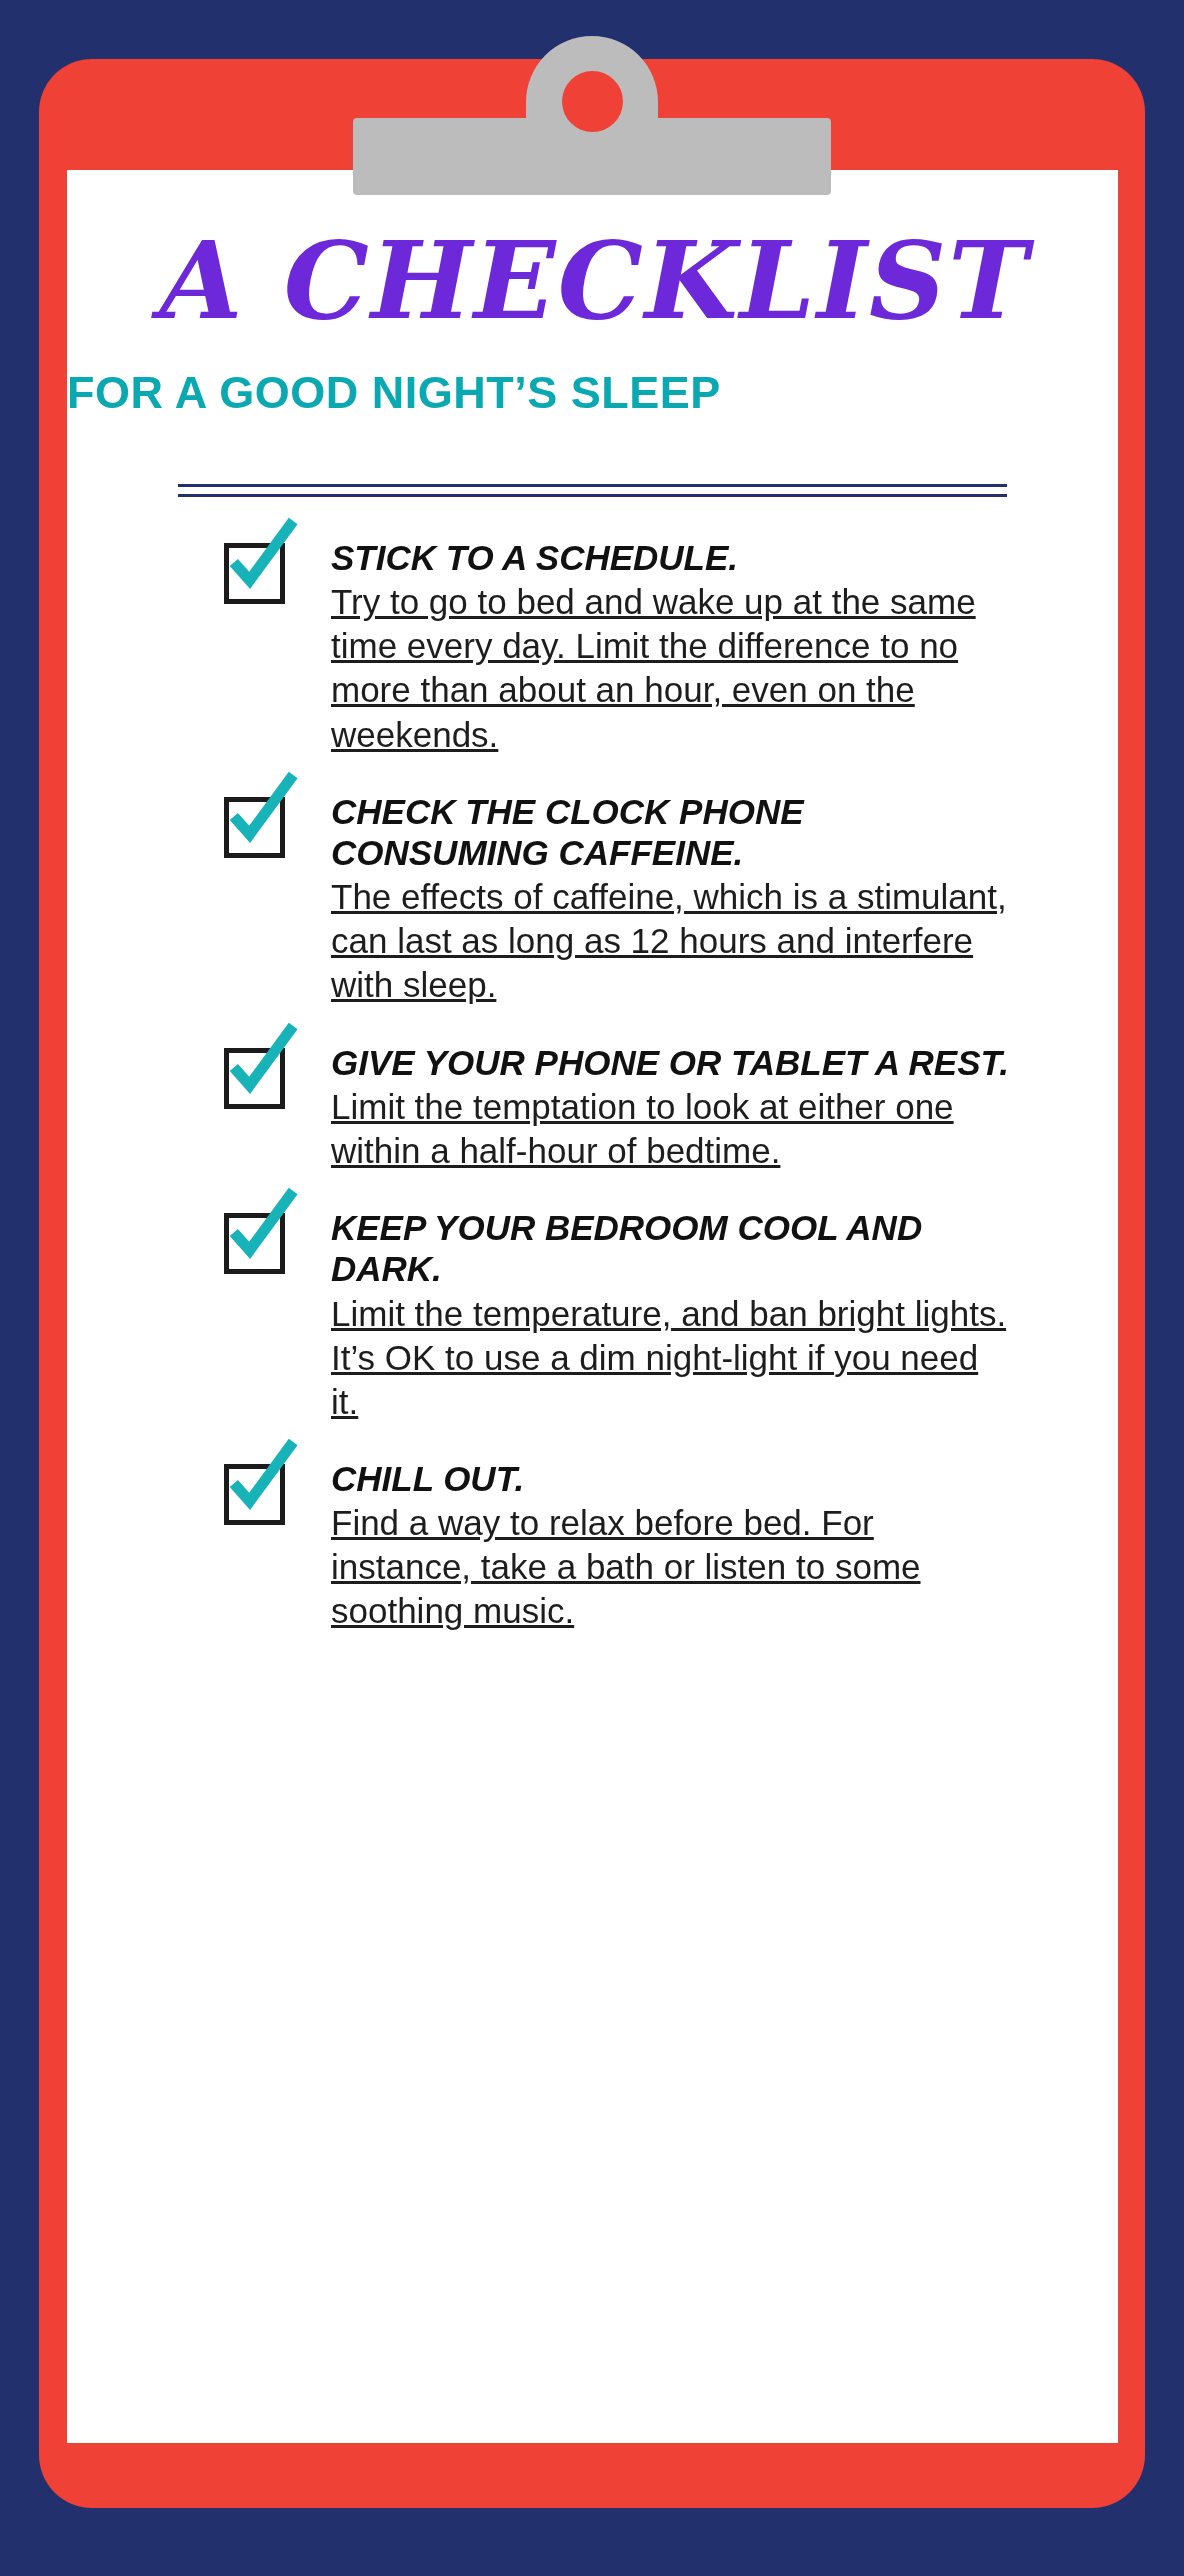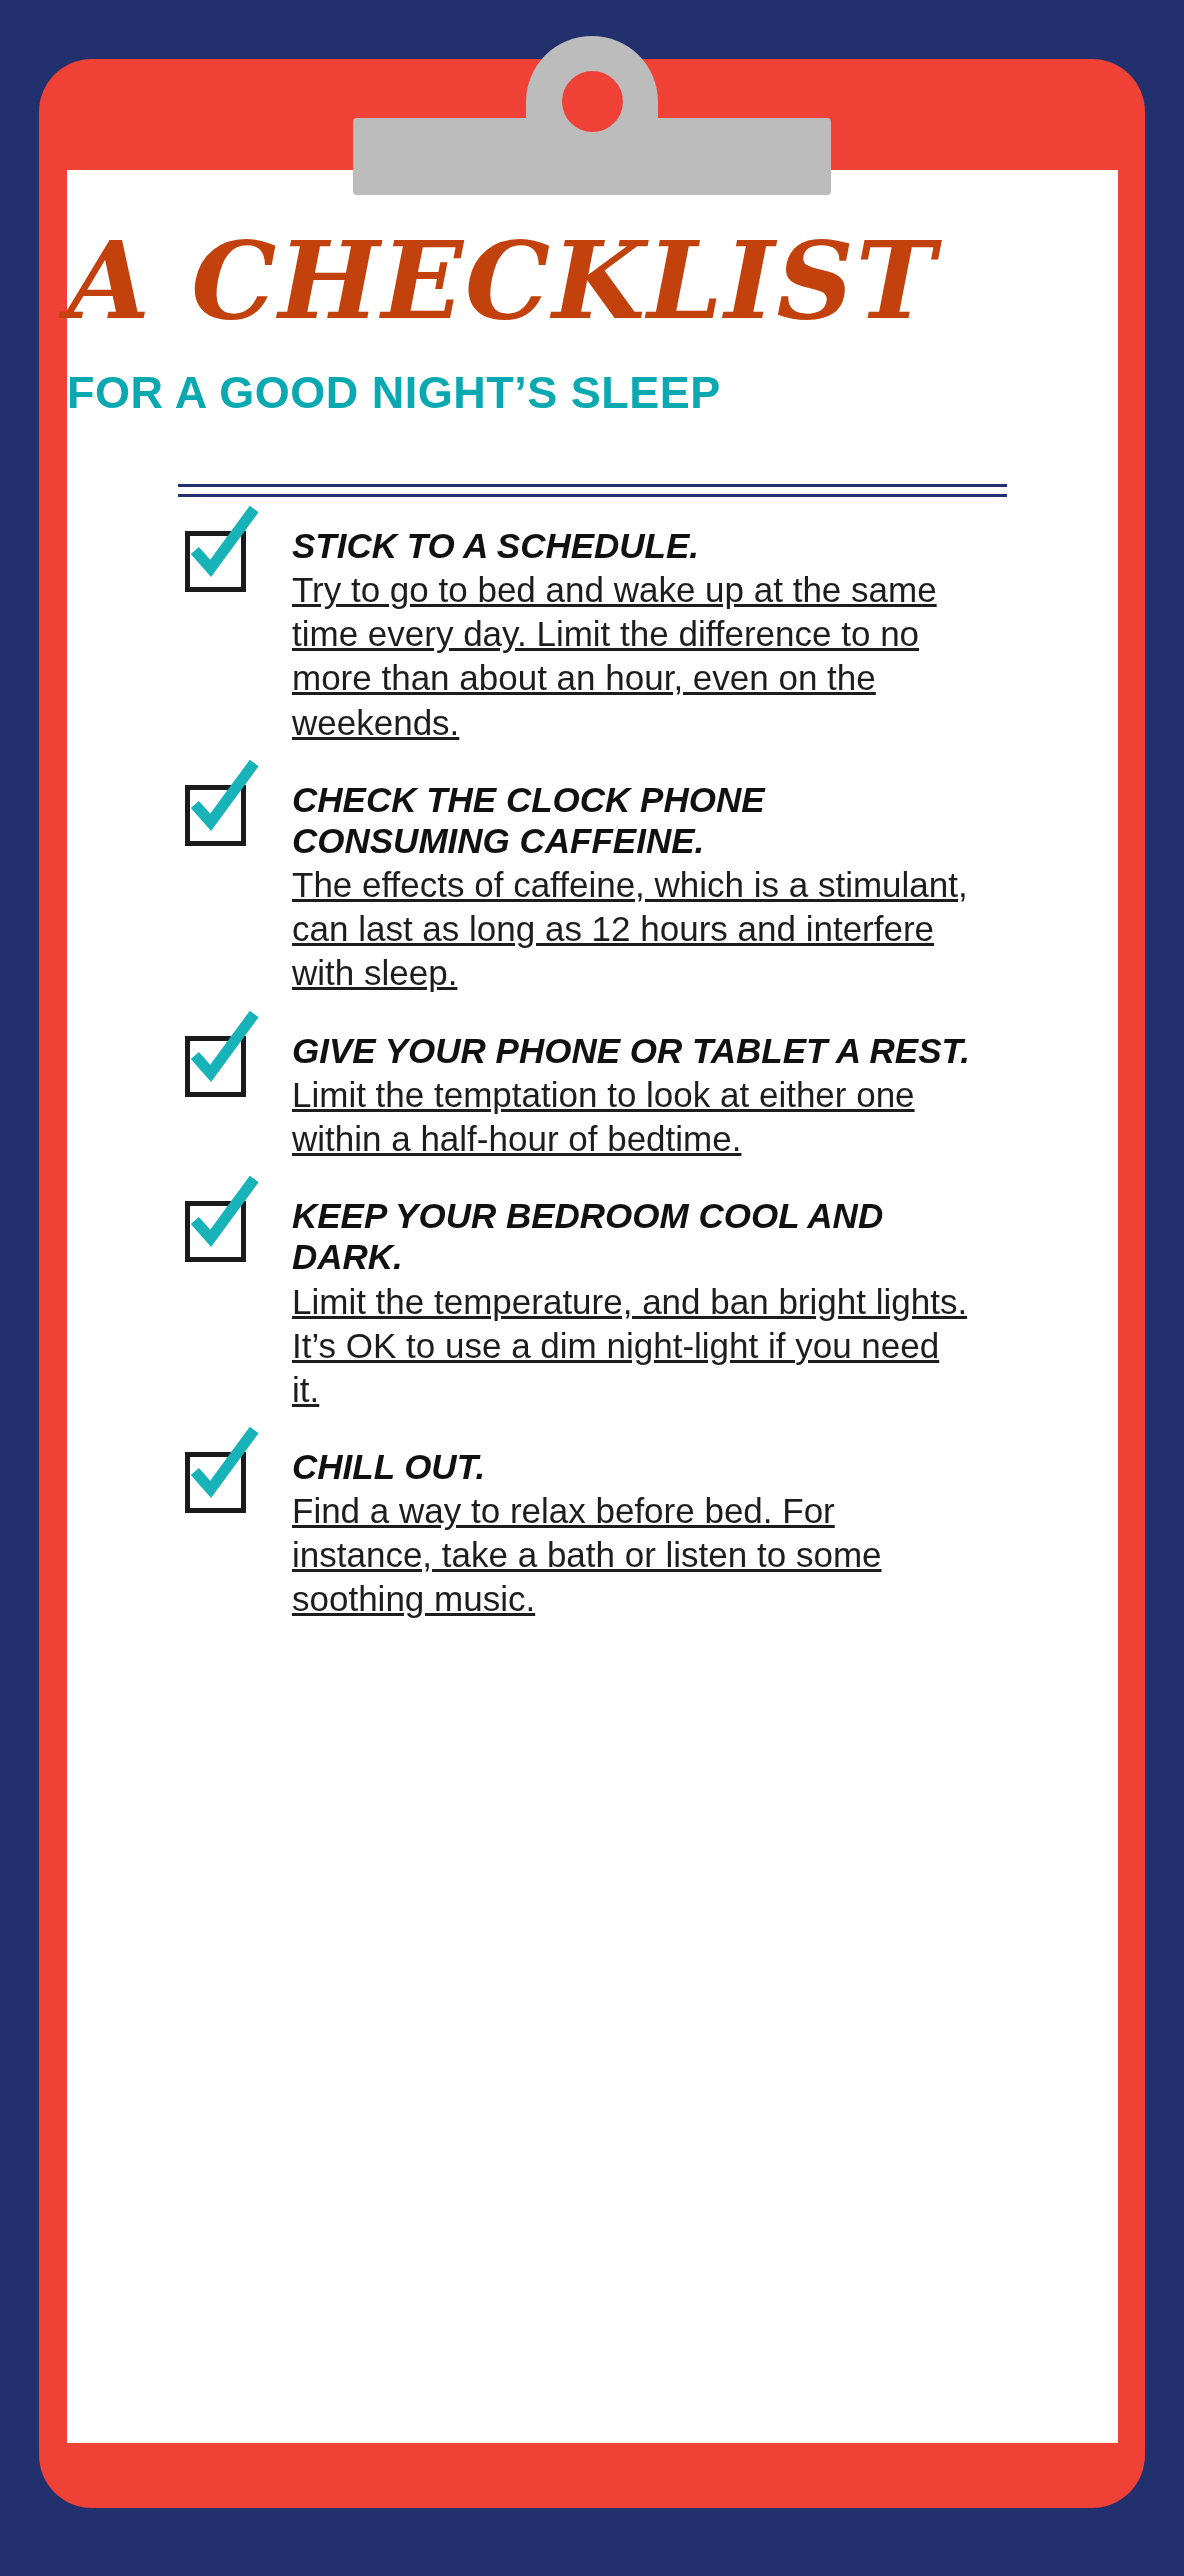--- a/index.html
+++ b/index.html
@@ -72,22 +72,22 @@
     background: #ffffff;
     z-index: 2;
   }
 
   
   .title-script {
     position: absolute;
     left: 0;
     top: 57px;
     width: 963px;
-    text-align: left;
-    color: #c2410c;
+    text-align: right;
+    color: #6d28d9;
     font-family: "DejaVu Serif", serif;
     font-style: italic;
     font-weight: bold;
     font-size: 107px;
     letter-spacing: 2px;
     line-height: 1;
     white-space: nowrap;
   }
 
   .title-sub {
@@ -113,22 +113,23 @@
   .rule-line {
     height: 3px;
     background: #23306e;
   }
   .rule-gap { height: 7px; }
 
   
   .list {
     position: absolute;
     left: 0;
-    top: 355px;
+    top: 367px;
     width: 960px;
+    padding-left: 39px;
   }
   .item {
     position: relative;
     display: flex;
     align-items: flex-start;
     padding: 0 53px 0 118px;
     margin-bottom: 34px;
   }
   .checkbox {
     position: relative;

